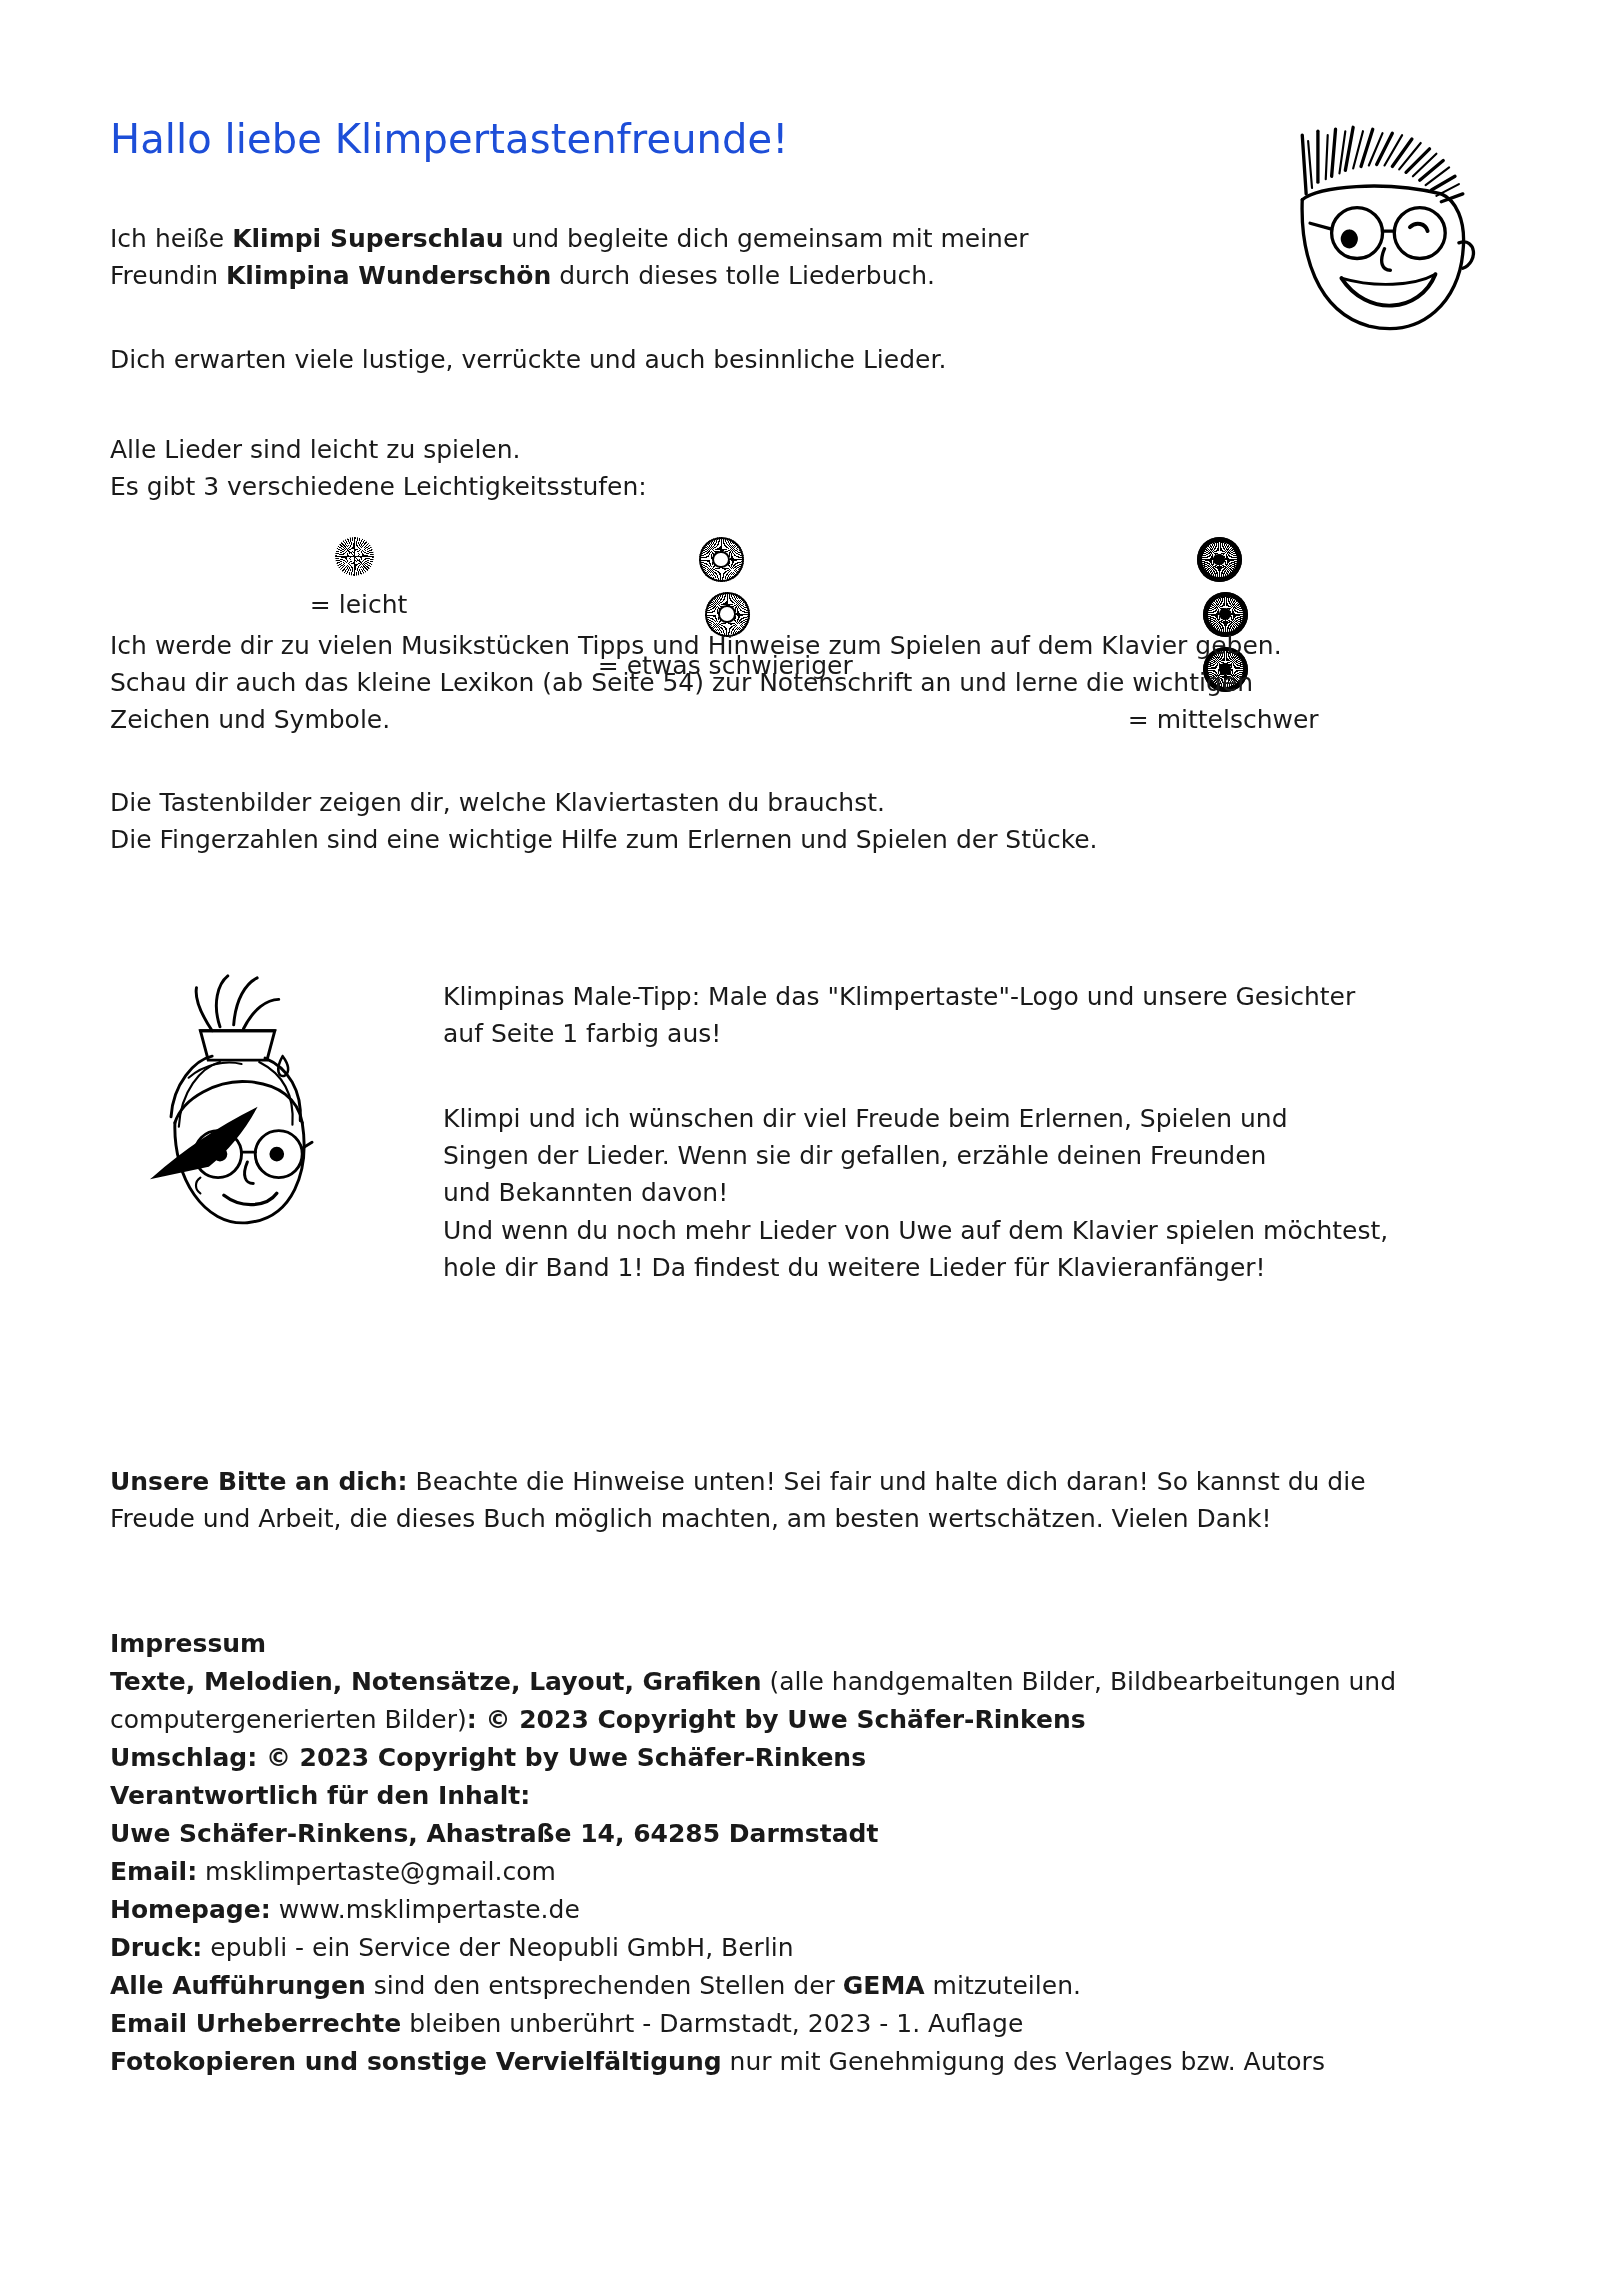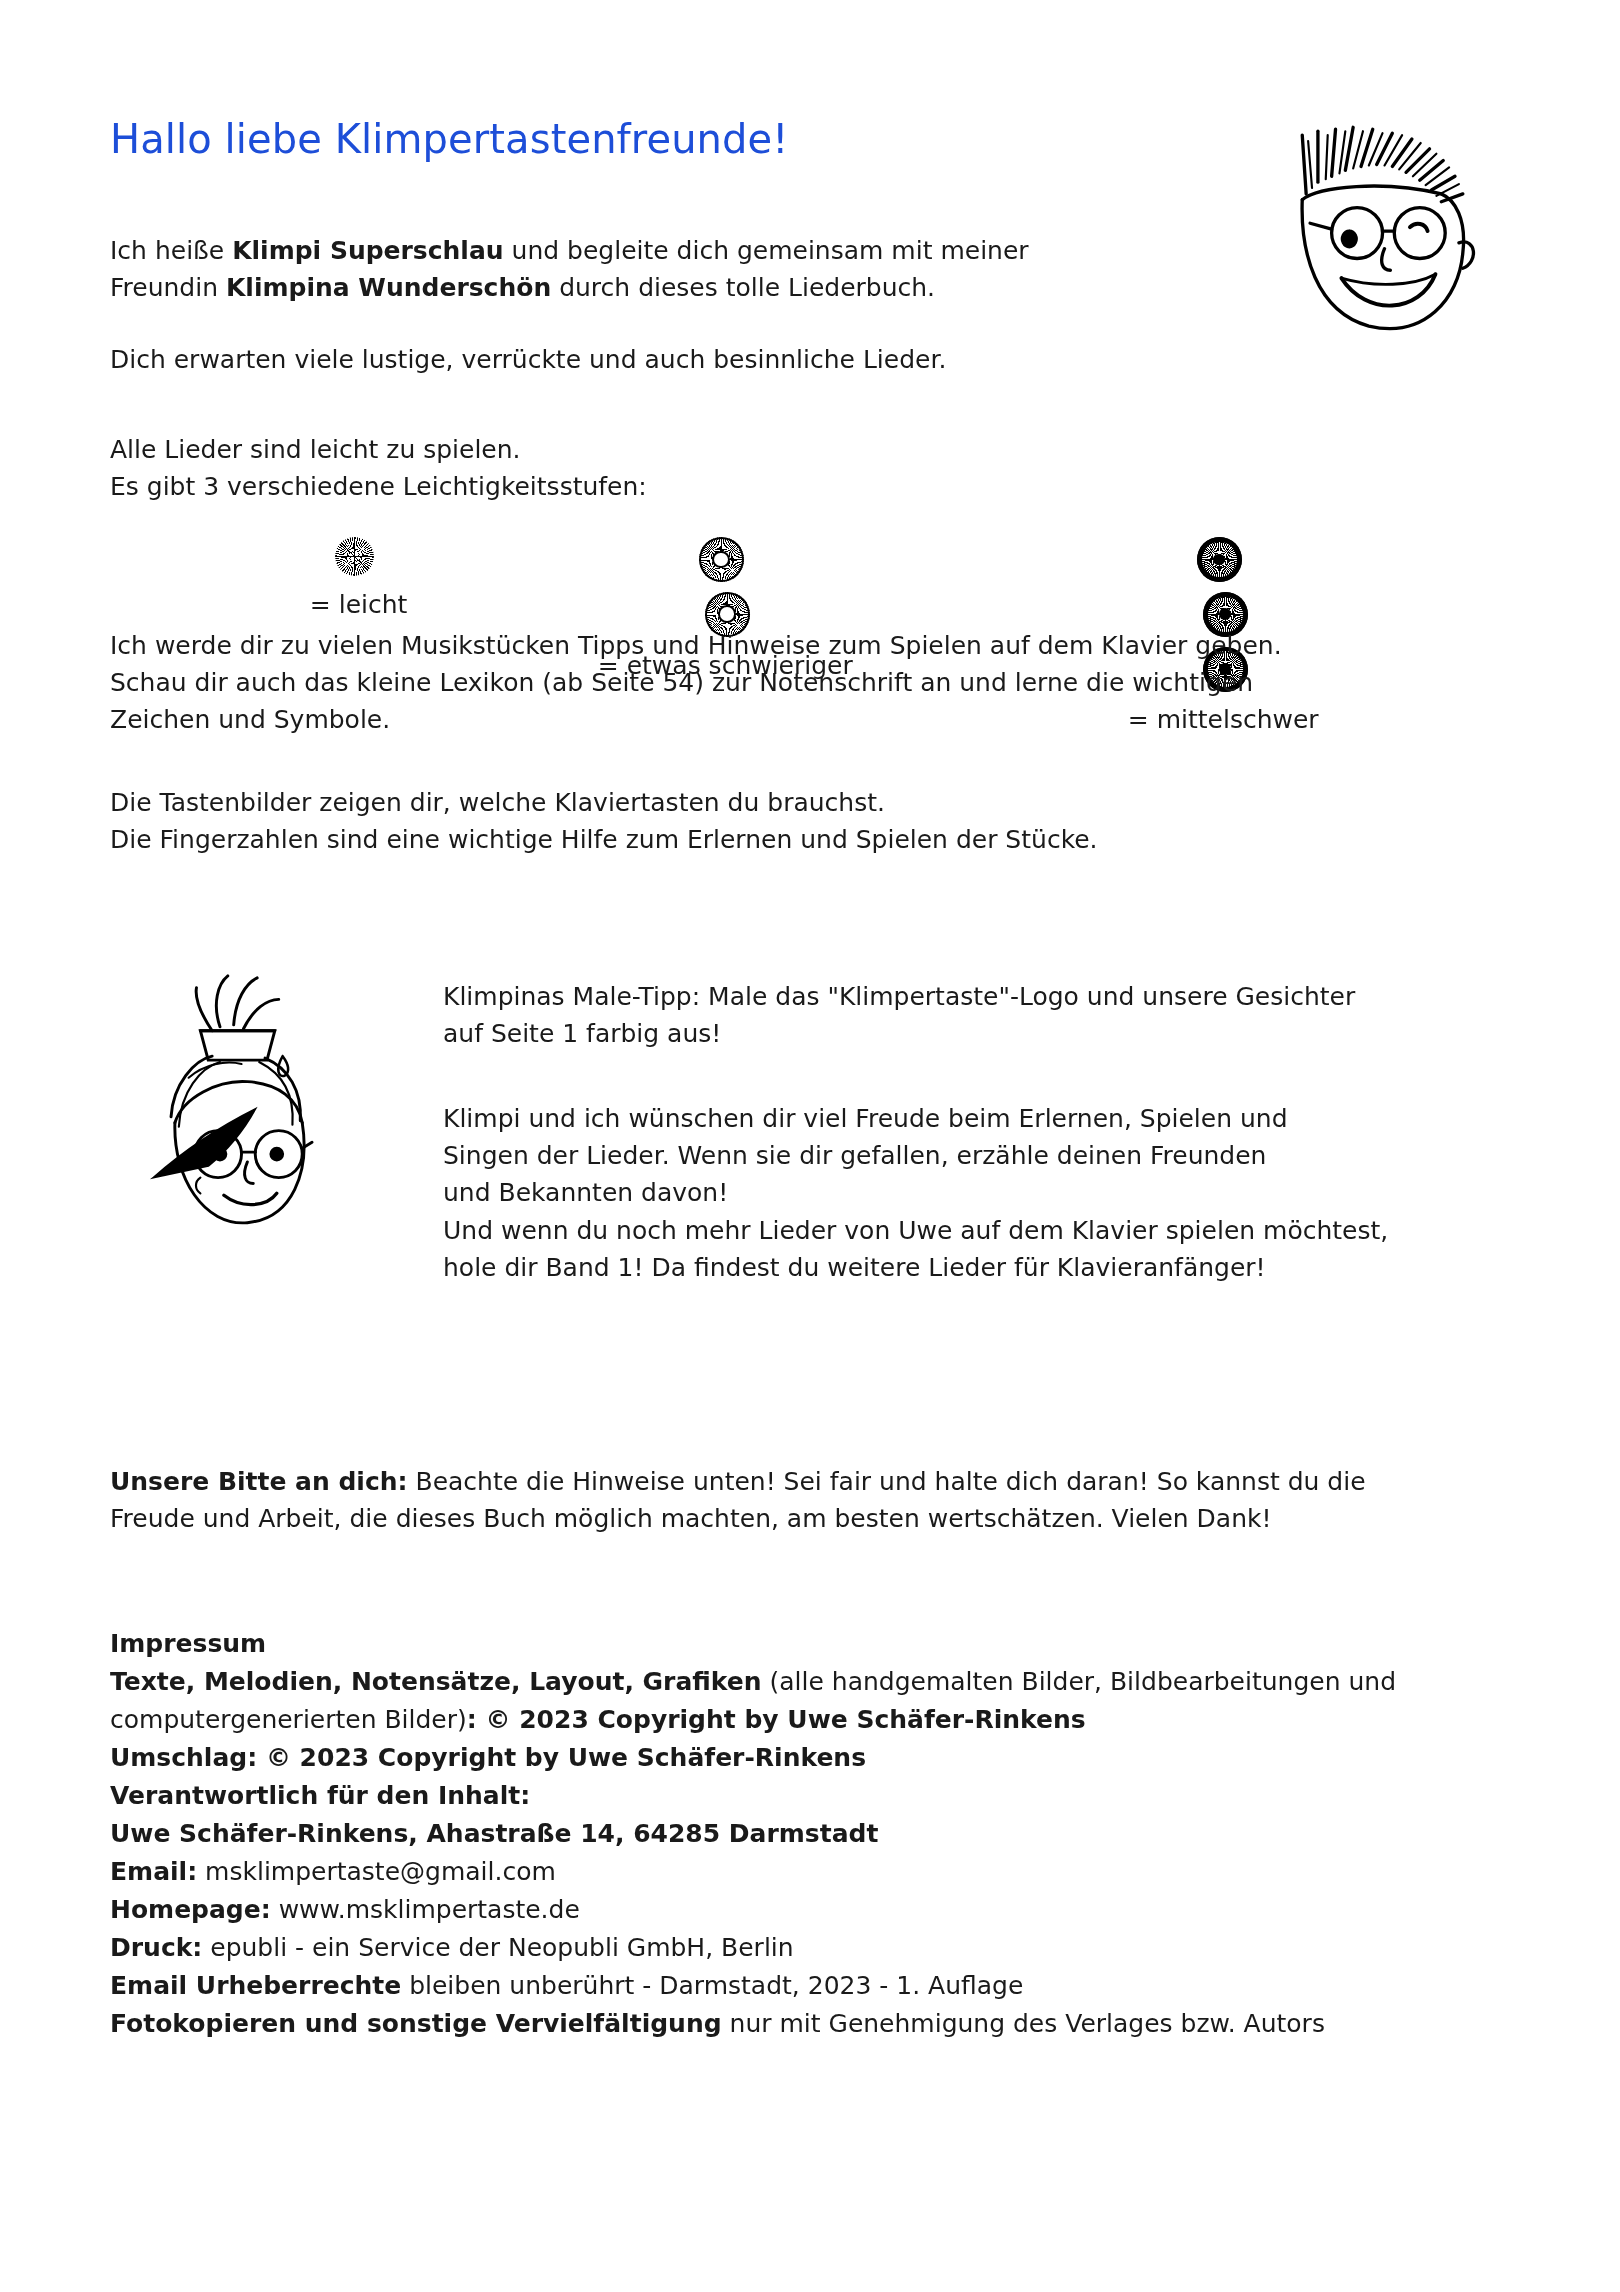--- a/index.html
+++ b/index.html
@@ -43,21 +43,21 @@
 
   .para {
     font-size: 25px;
     line-height: 37px;
     position: absolute;
     left: 0;
     white-space: pre-line;
   }
   .para b { font-weight: bold; }
 
-  .p-intro   { top: 220px; width: 1098px; margin-top: 12px; }
+  .p-intro   { top: 220px; width: 1098px; }
   .p-erwart  { top: 341px; width: 1098px; }
   .p-leicht  { top: 431px; width: 1098px; }
   .p-tipps   { top: 627px; width: 1372px; }
   .p-tasten  { top: 784px; width: 1372px; }
 
   
   .legend {
     position: absolute;
     top: 537px;
     left: 0;
@@ -327,19 +327,20 @@
       <div class="line"><b>Impressum</b></div>
 
       <div class="line"><b>Texte, Melodien, Notensätze, Layout, Grafiken</b><span> (alle handgemalten Bilder, Bildbearbeitungen und</span></div>
       <div class="line"><span>computergenerierten Bilder)</span><b>: © 2023 Copyright by Uwe Schäfer-Rinkens</b></div>
       <div class="line"><b>Umschlag: © 2023 Copyright by Uwe Schäfer-Rinkens</b></div>
       <div class="line"><b>Verantwortlich für den Inhalt:</b></div>
       <div class="line"><b>Uwe Schäfer-Rinkens, Ahastraße 14, 64285 Darmstadt</b></div>
       <div class="line"><b>Email:</b><span> msklimpertaste@gmail.com</span></div>
       <div class="line"><b>Homepage:</b><span> www.msklimpertaste.de</span></div>
       <div class="line"><b>Druck:</b><span> epubli - ein Service der Neopubli GmbH, Berlin</span></div>
+      <div class="line"><b>Alle Aufführungen</b><span> sind den entsprechenden Stellen der </span><b>GEMA</b><span> mitzuteilen.</span></div>
       <div class="line"><b>Email Urheberrechte</b><span> bleiben unberührt - Darmstadt, 2023 - 1. Auflage</span></div>
       <div class="line"><b>Fotokopieren und sonstige Vervielfältigung</b><span> nur mit Genehmigung des Verlages bzw. Autors</span></div>
     </div>
 
   </div>
 </div>
 
 
 </body></html>

